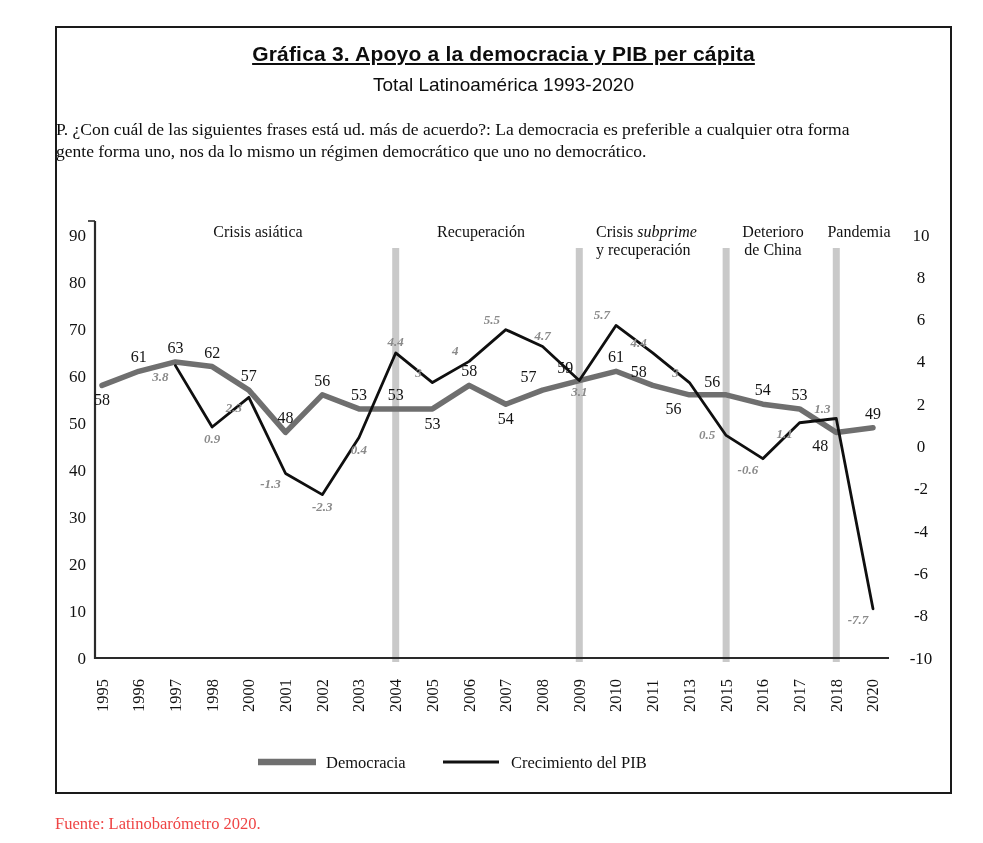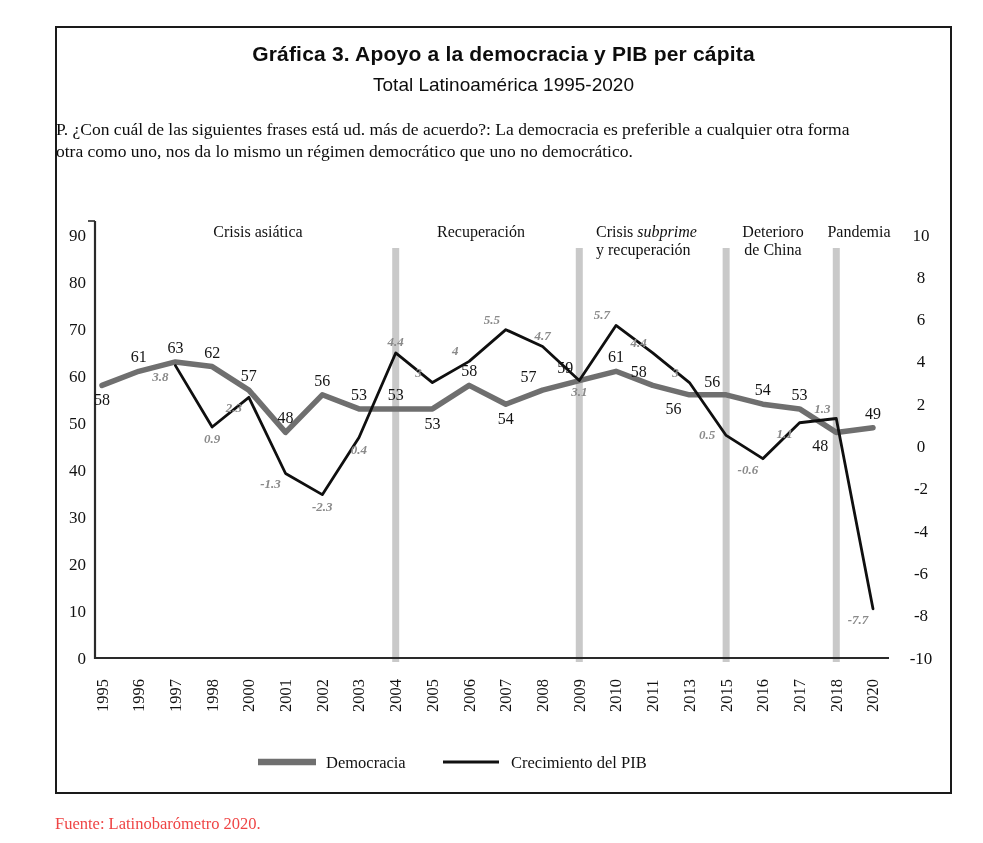--- a/index.html
+++ b/index.html
@@ -2,21 +2,21 @@
 <html><head>
 <meta charset="utf-8">
 <style>
   html,body{margin:0;padding:0;background:#fff;}
   #page{position:relative;width:983px;height:843px;background:#fff;overflow:hidden;
         font-family:"Liberation Serif",serif;color:#111;}
   .frame{position:absolute;left:55px;top:26px;width:897px;height:768px;
          border:2px solid #1a1a1a;box-sizing:border-box;}
   .title{position:absolute;left:55px;top:42px;width:897px;text-align:center;
          font-family:"Liberation Sans",sans-serif;font-weight:700;font-size:21px;
-         letter-spacing:0.2px;color:#0d0d0d;}
+         letter-spacing:0.2px;color:#0d0d0d;text-decoration:underline;}
   .subtitle{position:absolute;left:55px;top:74px;width:897px;text-align:center;
          font-family:"Liberation Sans",sans-serif;font-weight:400;font-size:19px;color:#0d0d0d;}
   #question{position:absolute;left:56px;top:118px;width:884px;
          font-size:17.5px;line-height:22px;color:#0d0d0d;}
   #chart{position:absolute;left:0;top:0;width:983px;height:843px;}
   .source{position:absolute;left:55px;top:814px;font-size:16.5px;color:#ef4444;}
   
   text{font-family:"Liberation Serif",serif;}
   .tick{font-size:17px;fill:#111;}
   .year{font-size:16.5px;fill:#111;}
@@ -24,24 +24,24 @@
   .plabel{font-size:13px;font-style:italic;font-weight:600;fill:#8a8a8a;}
   .ann{font-size:16px;fill:#111;}
   .legend{font-size:16.5px;fill:#111;}
 </style>
 </head>
 <body>
 
 <div id="page">
   <div class="frame"></div>
   <div class="title">Gráfica 3. Apoyo a la democracia y PIB per cápita</div>
-  <div class="subtitle">Total Latinoamérica 1995-2020</div>
+  <div class="subtitle">Total Latinoamérica 1993-2020</div>
   <div id="question">
       <div>P. ¿Con cuál de las siguientes frases está ud. más de acuerdo?: La democracia es preferible a cualquier otra forma</div>
-      <div>otra como uno, nos da lo mismo un régimen democrático que uno no democrático.</div>
+      <div>gente forma uno, nos da lo mismo un régimen democrático que uno no democrático.</div>
     </div>
   <svg id="chart" viewBox="0 0 983 843">
       <rect x="392.212" y="248" width="7" height="414" fill="#c9c9c9"></rect>
       <rect x="575.7819999999999" y="248" width="7" height="414" fill="#c9c9c9"></rect>
       <rect x="722.6379999999999" y="248" width="7" height="414" fill="#c9c9c9"></rect>
       <rect x="832.78" y="248" width="7" height="414" fill="#c9c9c9"></rect>
       <line x1="95" y1="221" x2="95" y2="659" stroke="#2a2a2a" stroke-width="2.2"></line>
       <line x1="88" y1="221" x2="95" y2="221" stroke="#2a2a2a" stroke-width="1.6"></line>
       <line x1="94" y1="658" x2="889" y2="658" stroke="#2a2a2a" stroke-width="2.2"></line>
       <text x="86" y="241" text-anchor="end" class="tick">90</text>

